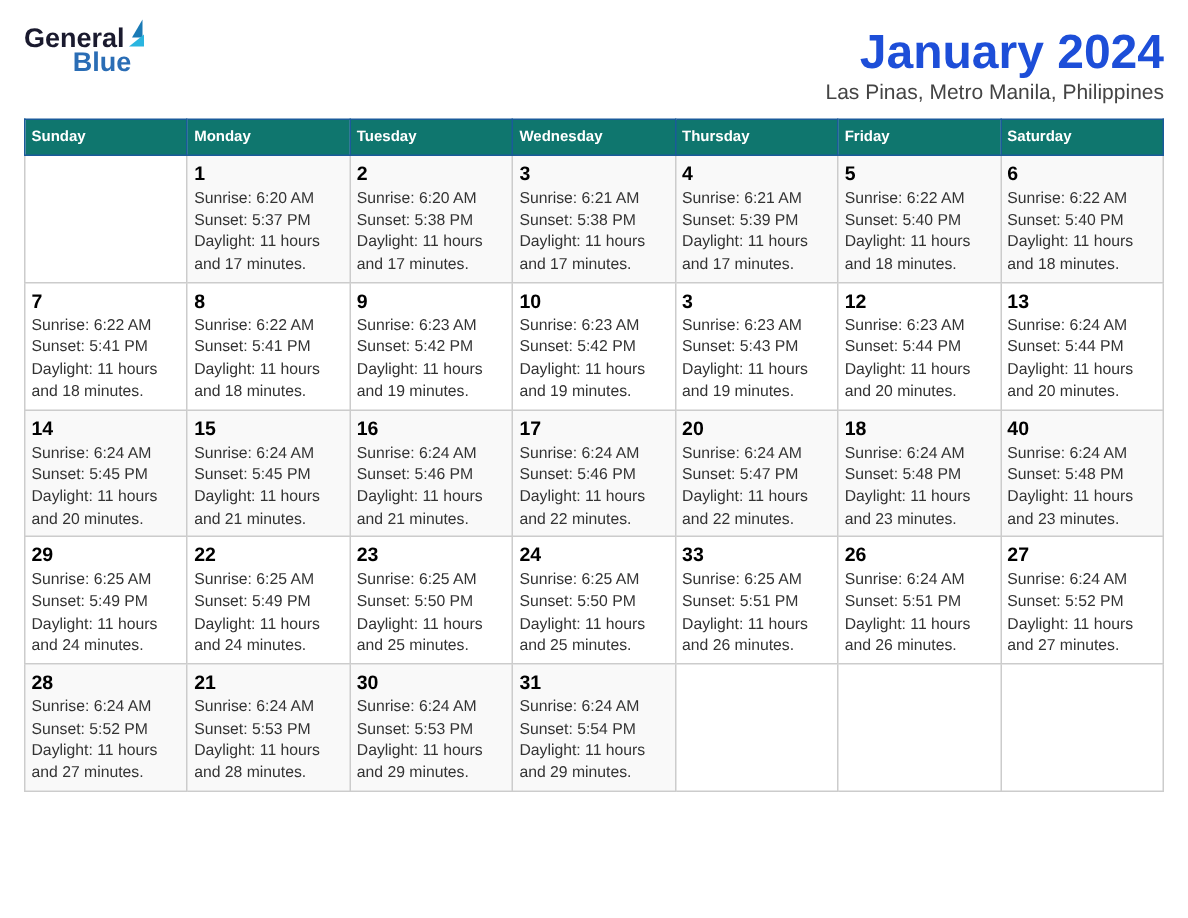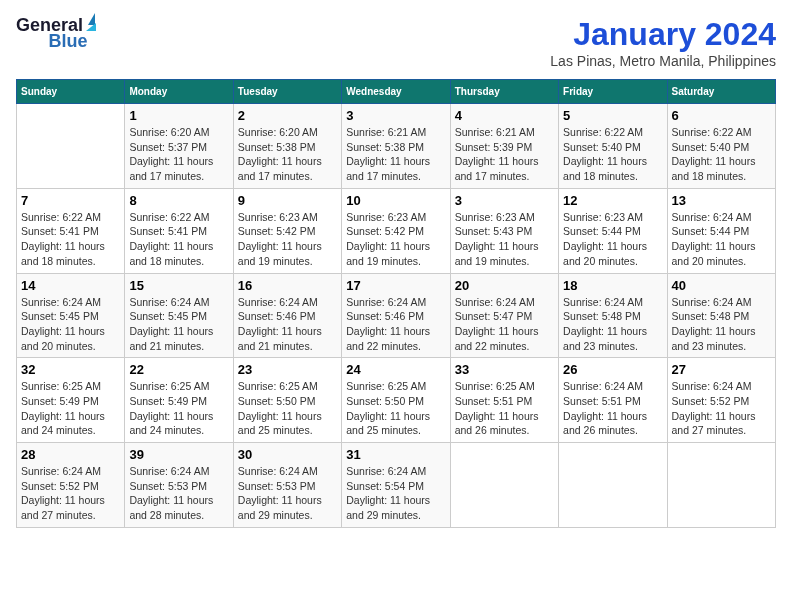--- a/index.html
+++ b/index.html
@@ -254,21 +254,21 @@
         <td>
           <span class="day-num">40</span>
           <div class="cell-text" style="white-space: pre-line;">Sunrise: 6:24 AM
 Sunset: 5:48 PM
 Daylight: 11 hours
 and 23 minutes.</div>
         </td>
       </tr>
       <tr>
         <td>
-          <span class="day-num">32</span>
+          <span class="day-num">29</span>
           <div class="cell-text" style="white-space: pre-line;">Sunrise: 6:25 AM
 Sunset: 5:49 PM
 Daylight: 11 hours
 and 24 minutes.</div>
         </td>
         <td>
           <span class="day-num">22</span>
           <div class="cell-text" style="white-space: pre-line;">Sunrise: 6:25 AM
 Sunset: 5:49 PM
 Daylight: 11 hours
@@ -312,21 +312,21 @@
       </tr>
       <tr>
         <td>
           <span class="day-num">28</span>
           <div class="cell-text" style="white-space: pre-line;">Sunrise: 6:24 AM
 Sunset: 5:52 PM
 Daylight: 11 hours
 and 27 minutes.</div>
         </td>
         <td>
-          <span class="day-num">39</span>
+          <span class="day-num">21</span>
           <div class="cell-text" style="white-space: pre-line;">Sunrise: 6:24 AM
 Sunset: 5:53 PM
 Daylight: 11 hours
 and 28 minutes.</div>
         </td>
         <td>
           <span class="day-num">30</span>
           <div class="cell-text" style="white-space: pre-line;">Sunrise: 6:24 AM
 Sunset: 5:53 PM
 Daylight: 11 hours

